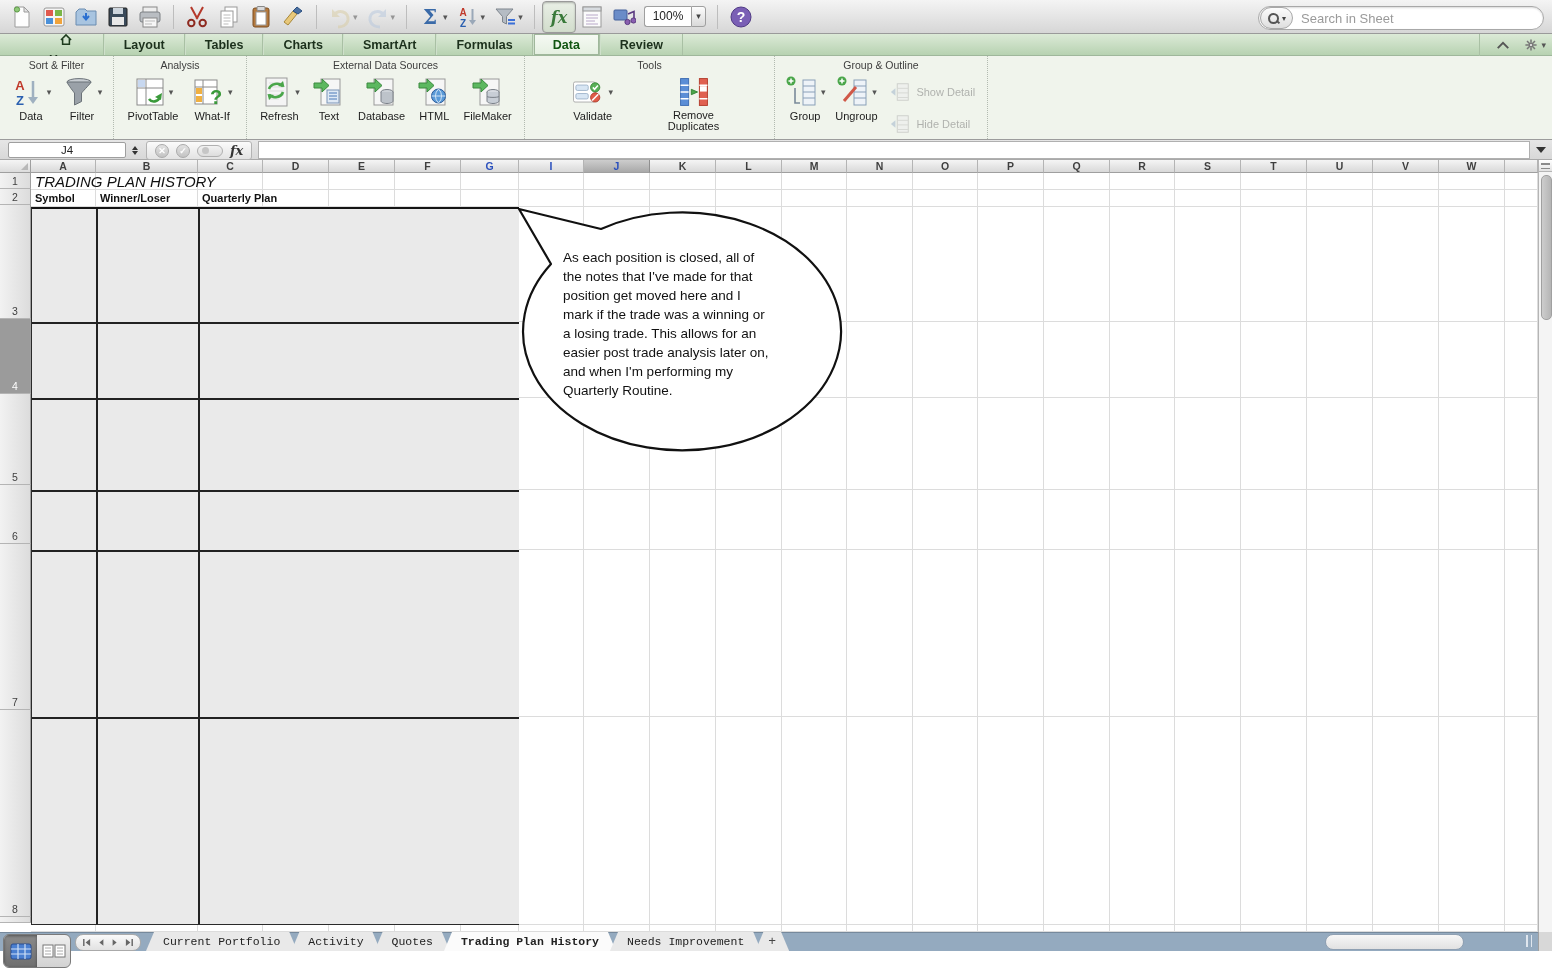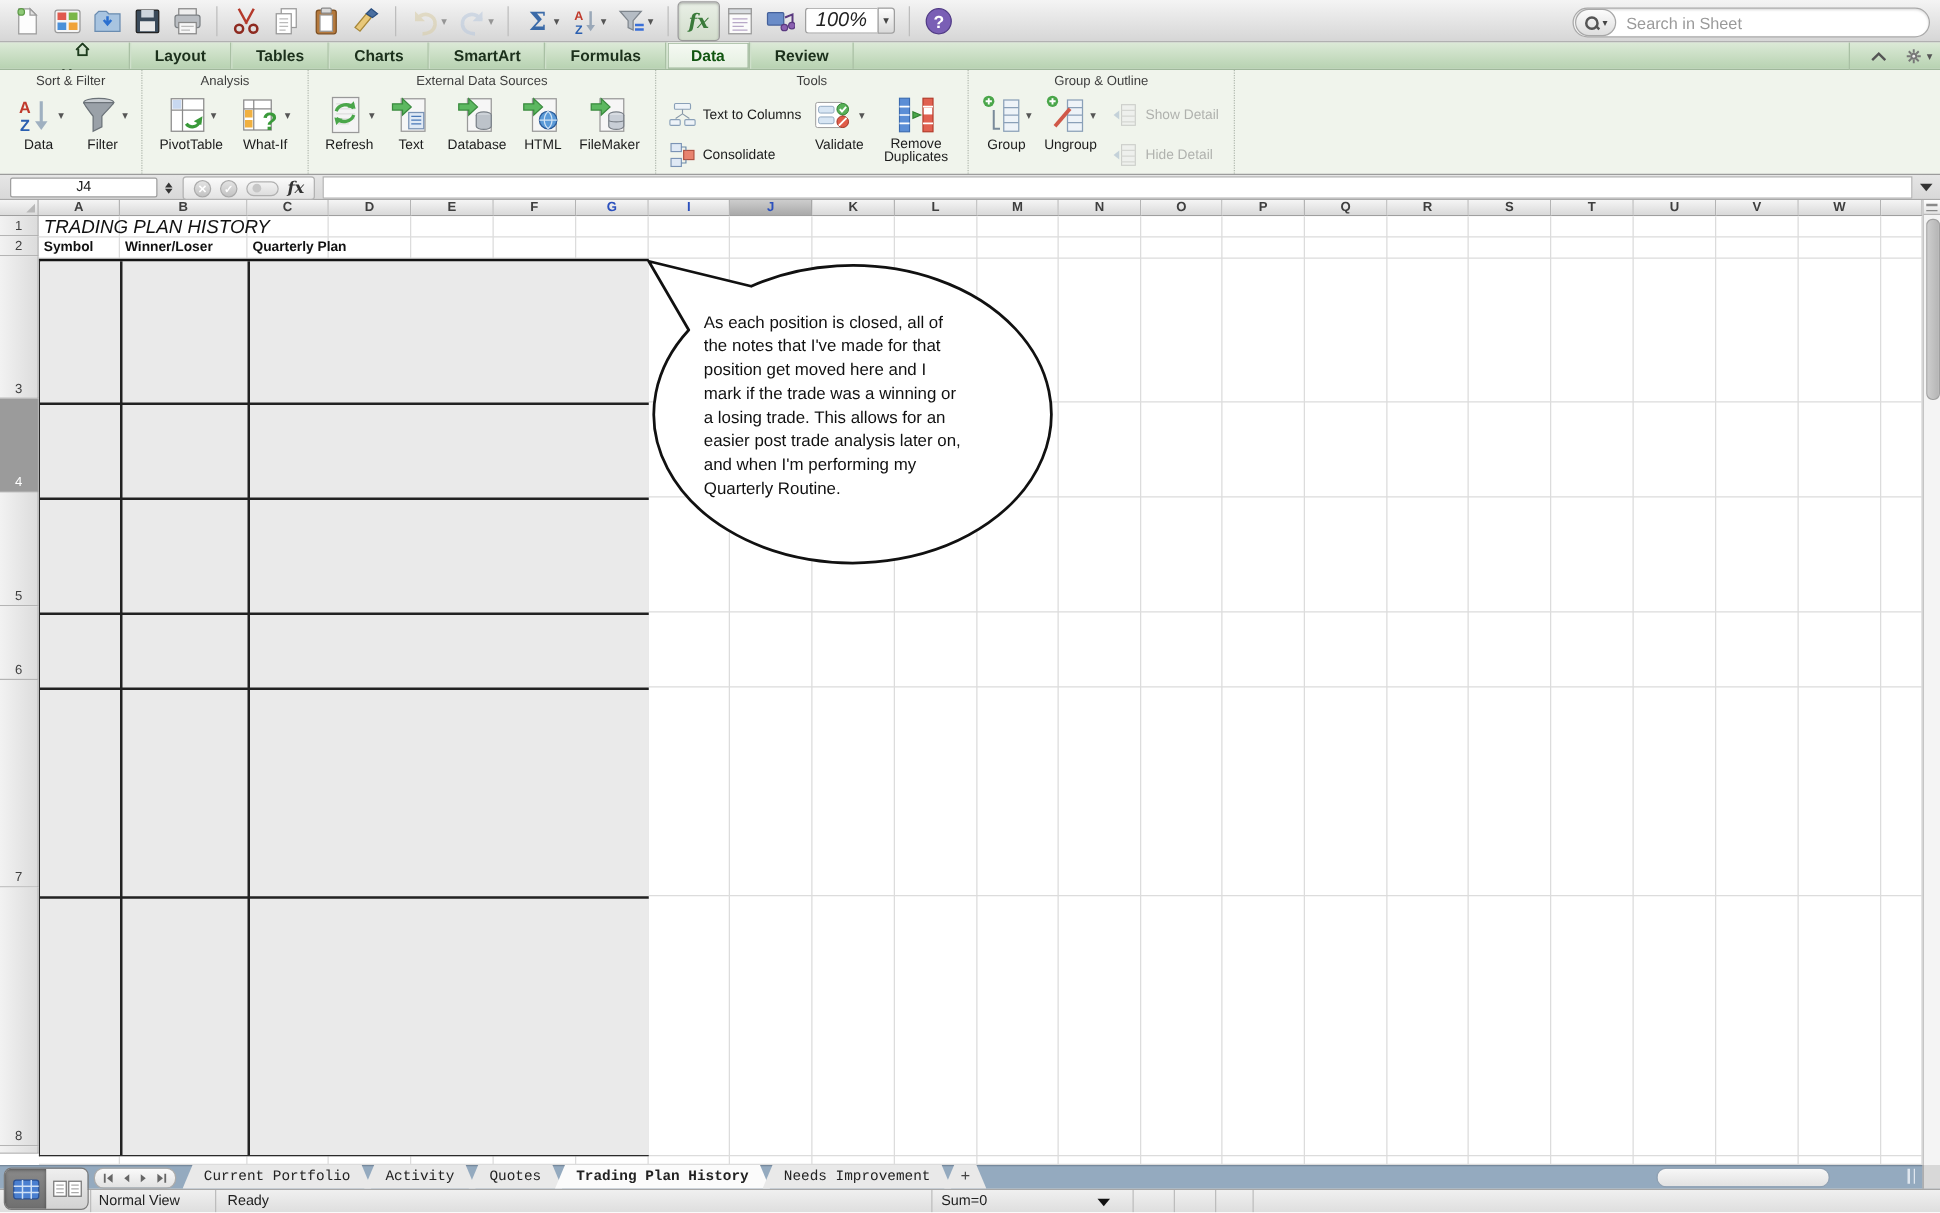--- a/index.html
+++ b/index.html
@@ -12,21 +12,21 @@
     display:flex;align-items:center;padding:0 6px;box-sizing:border-box;}
   .tb-items{display:flex;align-items:center;height:100%;}
   .tbtn{display:flex;align-items:center;justify-content:center;height:30px;padding:0 4px;border-radius:4px;}
   .tbtn .icn{display:inline-flex;width:24px;height:24px;}
   .tbtn .icn svg{width:100%;height:100%;}
   .tbtn.dis{opacity:.55;}
   .tbtn.pressed{border:1px solid #9a9a9a;background:linear-gradient(#e9efe6,#d2ddcc);box-shadow:inset 0 1px 2px rgba(0,0,0,.25);}
   .tb-dd{font-size:9px;color:#555;margin-left:1px;}
   .tsep{width:1px;height:24px;background:#bdbdbd;margin:0 7px;}
   .zoombox{display:flex;align-items:center;margin:0 4px;}
-  .zoomval{background:#fff;border:1px solid #9f9f9f;border-right:none;border-radius:3px 0 0 3px;font-size:16px;color:#222;padding:2px 8px;height:15px;line-height:15px;font-style:italic;}
+  .zoomval{background:#fff;border:1px solid #9f9f9f;border-right:none;border-radius:3px 0 0 3px;font-size:12px;color:#222;padding:2px 8px;height:15px;line-height:15px;}
   .zoomdd{background:linear-gradient(#fdfdfd,#d9d9d9);border:1px solid #9f9f9f;border-radius:0 3px 3px 0;font-size:9px;color:#444;padding:2px 4px;height:15px;line-height:15px;}
   .searchbox{position:absolute;right:8px;top:6px;width:284px;height:22px;background:#fff;border:1px solid #a8a8a8;border-radius:12px;display:flex;align-items:center;box-shadow:inset 0 1px 2px rgba(0,0,0,.15);}
   .searchbezel{display:flex;align-items:center;background:linear-gradient(#fcfcfc,#dedede);border:1px solid #a8a8a8;border-radius:11px;height:20px;padding:0 6px;margin-left:1px;}
   .mag{position:relative;width:12px;height:12px;display:inline-block;}
   .mag::before{content:"";position:absolute;left:1px;top:1px;width:7px;height:7px;border:2px solid #555;border-radius:50%;}
   .mag::after{content:"";position:absolute;left:9px;top:9px;width:4px;height:2px;background:#555;transform:rotate(45deg);}
   .search-dd{font-size:8px;color:#444;margin-left:3px;}
   .searchbox input{border:none;outline:none;background:transparent;font-size:13px;color:#333;flex:1;padding:0 8px;font-family:"Liberation Sans",sans-serif;}
   .searchbox input::placeholder{color:#9a9a9a;}
 
@@ -499,44 +499,20 @@
                 </svg>
               </span>
             </div>
             <div class="rlabel">FileMaker</div>
           </div>
         </div>
       </div>
       <div class="rgroup" style="width: 250px;">
         <div class="rg-title">Tools</div>
         <div class="rg-row">
-          <div class="rstack">
-            <div class="rrow">
-              <span class="icn">
-                <svg viewBox="0 0 24 24">
-                  <rect x="5" y="2" width="14" height="5" rx="1" fill="#eef3f8" stroke="#8aa0b8"></rect>
-                  <path d="M12 7v4M12 11l-6 4M12 11l6 4" stroke="#8898a8" fill="none"></path>
-                  <rect x="1" y="16" width="9" height="5" rx="1" fill="#eef3f8" stroke="#8aa0b8"></rect>
-                  <rect x="14" y="16" width="9" height="5" rx="1" fill="#eef3f8" stroke="#8aa0b8"></rect>
-                </svg>
-              </span>
-              <span class="rlabel">Text to Columns</span>
-            </div>
-            <div class="rrow">
-              <span class="icn">
-                <svg viewBox="0 0 24 24">
-                  <rect x="2" y="2" width="9" height="7" fill="#dfe9f5" stroke="#7a93b5"></rect>
-                  <rect x="2" y="15" width="9" height="7" fill="#dfe9f5" stroke="#7a93b5"></rect>
-                  <rect x="13" y="8" width="9" height="8" fill="#e8836f" stroke="#b05040"></rect>
-                  <path d="M11 5h4v3M11 19h4v-3" fill="none" stroke="#6a88a8"></path>
-                </svg>
-              </span>
-              <span class="rlabel">Consolidate</span>
-            </div>
-          </div>
           <div class="ritem">
             <div class="iconrow">
               <span class="icn">
                 <svg viewBox="0 0 44 34">
                   <rect x="2" y="4" width="28" height="26" rx="2" fill="#fff" stroke="#999"></rect>
                   <rect x="5" y="8" width="16" height="7" rx="2" fill="#d8e6f4" stroke="#90a8c0"></rect>
                   <rect x="5" y="19" width="16" height="7" rx="2" fill="#d8e6f4" stroke="#90a8c0"></rect>
                   <circle cx="30" cy="11" r="6" fill="#58b058" stroke="#2f7f2f"></circle>
                   <path d="M27 11l2.2 2.4L33.5 8.5" stroke="#fff" stroke-width="2" fill="none"></path>
                   <circle cx="30" cy="24" r="6" fill="#e05c48" stroke="#a03020"></circle>
@@ -785,33 +761,20 @@
       <div class="stab">Needs Improvement</div>
       <div class="stab plus">+</div>
     </div>
   <div class="hthumb"></div>
   <div class="hgrip">
       <i></i>
       <i></i>
     </div>
   <div class="hcorner"></div>
 
-  <div class="statusbar">
-    <div class="sb-div" style="left:72px;"></div>
-    <span class="sb-text" style="left:79px;">Normal View</span>
-    <div class="sb-div" style="left:172px;"></div>
-    <span class="sb-text" style="left:182px;">Ready</span>
-    <div class="sb-div" style="left:745px;"></div>
-    <span class="sb-text" style="left:753px;">Sum=0</span>
-    <div class="sum-dd" style="left:878px;"></div>
-    <div class="sb-div" style="left:906px;"></div>
-    <div class="sb-div" style="left:939px;"></div>
-    <div class="sb-div" style="left:972px;"></div>
-    <div class="sb-div" style="left:1002px;"></div>
-  </div>
 
   <div class="viewsw">
     <div class="vbtn pressed">
       <svg width="22" height="17" viewBox="0 0 22 17">
           <rect x="1" y="1" width="20" height="15" rx="2" fill="#4a7fd0" stroke="#2a4f90"></rect>
           <path d="M1 6h20M1 11h20M8 1v15M15 1v15" stroke="#cfe0f5" stroke-width="1.2"></path>
         </svg>
     </div>
     <div class="vbtn">
       <svg width="24" height="16" viewBox="0 0 24 16">

